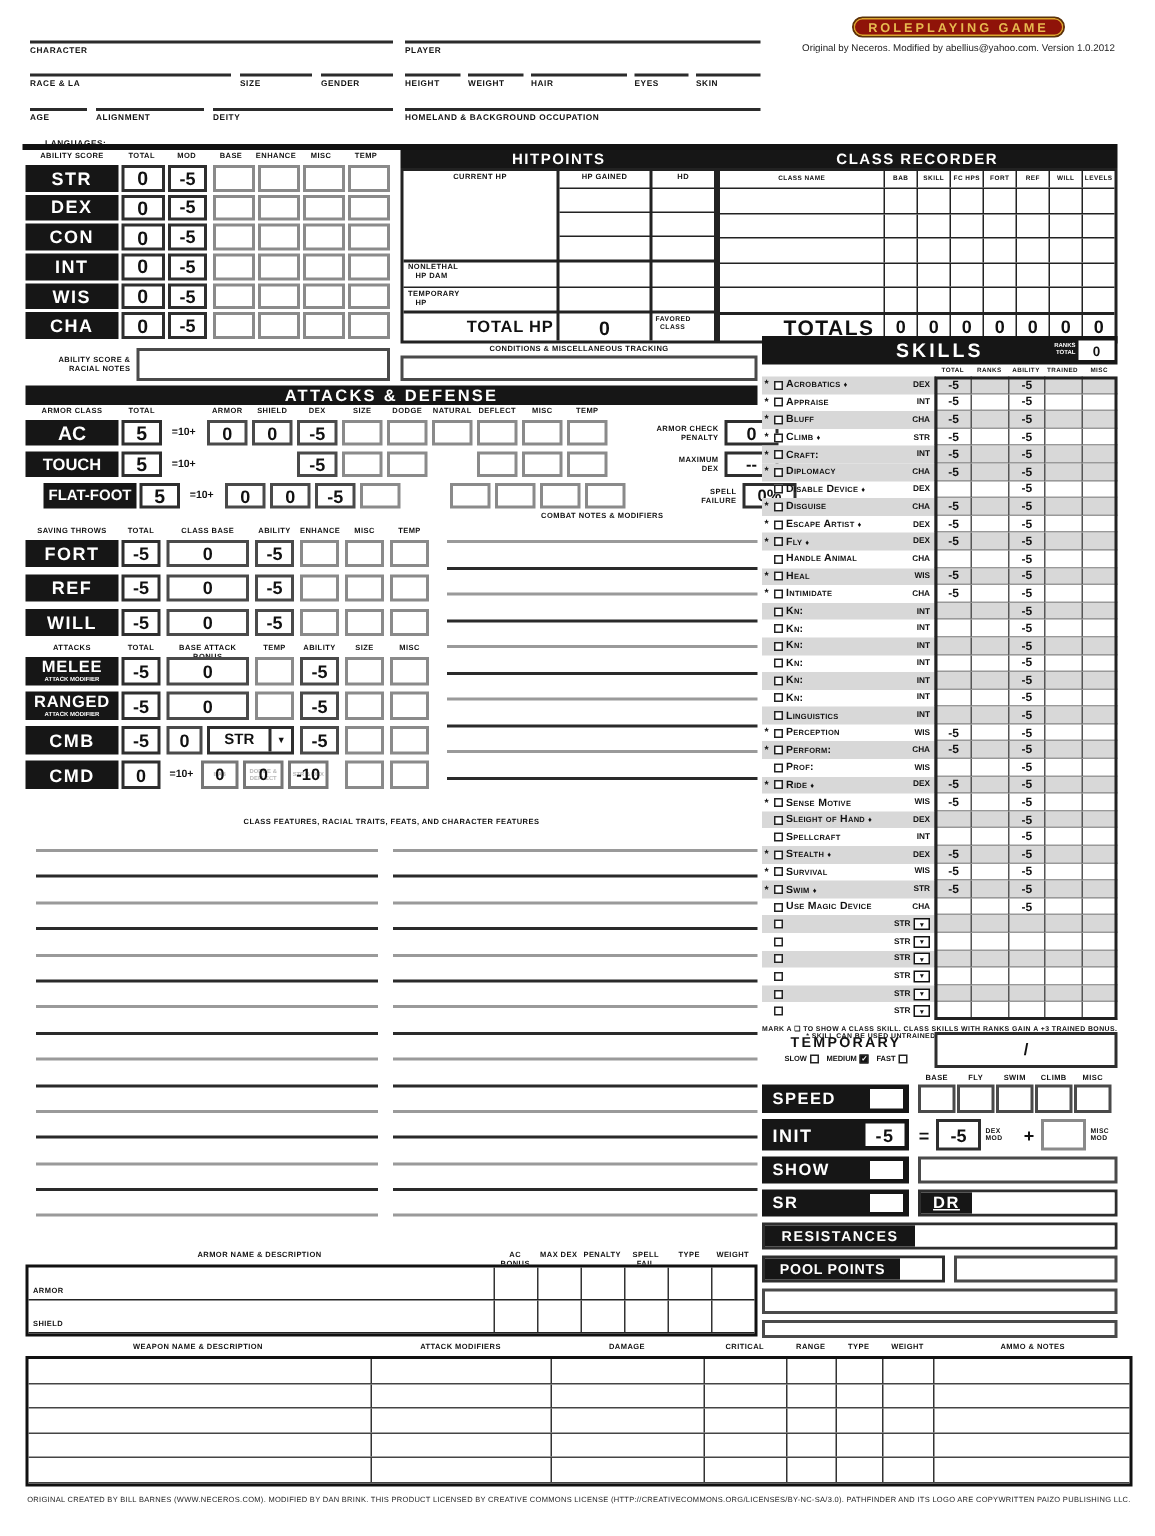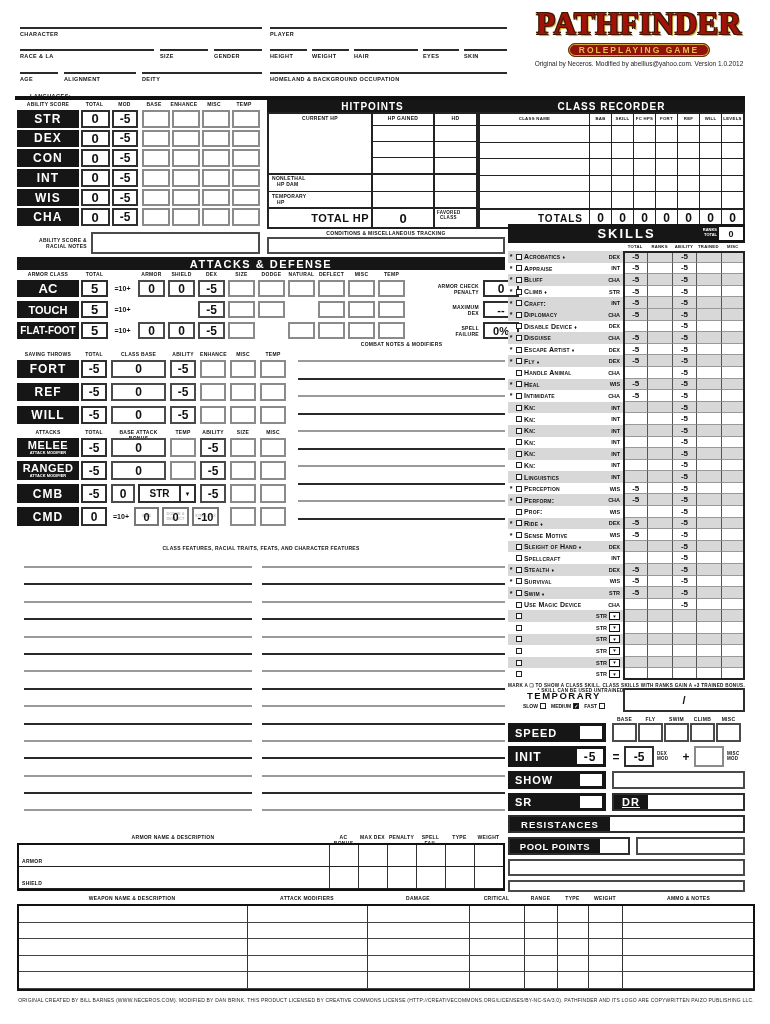--- a/index.html
+++ b/index.html
@@ -90,21 +90,20 @@
     <div class="abs" style="left:250px;top:66px;width:237px;">
         <div class="hfield">HOMELAND &amp; BACKGROUND OCCUPATION</div>
       </div>
 
     <div class="abs row" style="left:10px;top:84px;width:477px;align-items:flex-end;">
       <span style="font-size:5.5px;font-weight:bold;letter-spacing:.4px;margin-right:4px;">LANGUAGES:</span>
       <span style="flex:1;border-bottom:1.5px solid #333;height:8px;"></span>
     </div>
 
     <div class="abs" style="left:495px;top:2px;width:248px;height:90px;text-align:center;">
-      <div style="font-family:'Liberation Serif',serif;font-weight:bold;font-size:31px;line-height:1;color:#a31208;letter-spacing:.5px;text-shadow:1px 1px 0 #3a1a05,-1px -1px 0 #3a1a05,1px -1px 0 #3a1a05,-1px 1px 0 #3a1a05,2px 2px 1px #c9a227;">PATHFINDER</div>
       <div style="display:inline-block;margin-top:-5px;background:#8f1309;color:#e7b94f;border:1.5px solid #5a3208;box-shadow:0 0 0 1px #d9a62e inset;border-radius:9px;font-size:8.5px;font-weight:bold;letter-spacing:2px;padding:1px 10px;">ROLEPLAYING GAME</div>
       <div style="font-size:6.5px;color:#222;margin-top:3px;">Original by Neceros. Modified by abellius@yahoo.com. Version 1.0.2012</div>
     </div>
   </div>
 
   <div class="abs" style="left:15px;top:96px;width:730px;height:3.5px;background:#111;"></div>
 
   <div class="abs" style="left:17px;top:102px;width:243px;">
     <div class="row" style="height:8px;">
       <span class="tl" style="width:62px;">ABILITY SCORE</span>
@@ -269,21 +268,21 @@
           <span class="ccell" style="width:22px;"></span>
           <span class="ccell" style="width:22px;"></span>
           <span class="ccell" style="width:22px;"></span>
           <span class="ccell" style="width:22px;"></span>
           <span class="ccell" style="width:22px;"></span>
           <span class="ccell" style="width:22px;"></span>
         </div>
 
     </div>
     <div class="crow" style="height:19px;border-top:2px solid #222;">
-      <span class="val" style="width:109px;justify-content:flex-end;padding-right:6px;font-size:10px;letter-spacing:1px;">TOTALS</span>
+      <span class="val" style="width:109px;justify-content:flex-end;padding-right:6px;font-size:14px;letter-spacing:1px;">TOTALS</span>
       <span style="display:flex;">
           <span class="ccell val" style="width:22px;font-size:12px;">0</span>
           <span class="ccell val" style="width:22px;font-size:12px;">0</span>
           <span class="ccell val" style="width:22px;font-size:12px;">0</span>
           <span class="ccell val" style="width:22px;font-size:12px;">0</span>
           <span class="ccell val" style="width:22px;font-size:12px;">0</span>
           <span class="ccell val" style="width:22px;font-size:12px;">0</span>
           <span class="ccell val" style="width:22px;font-size:12px;">0</span>
         </span>
     </div>
@@ -330,21 +329,21 @@
       <span class="abs b2 val" style="left:181px;width:27px;height:17px;font-size:12px;">-5</span>
       <span class="abs bl" style="left:211px;width:27px;height:17px;"></span>
       <span class="abs bl" style="left:241px;width:27px;height:17px;"></span>
       <span class="abs bl" style="left:301px;width:27px;height:17px;"></span>
       <span class="abs bl" style="left:331px;width:27px;height:17px;"></span>
       <span class="abs bl" style="left:361px;width:27px;height:17px;"></span>
       <span class="abs tll" style="left:392px;width:70px;text-align:right;top:3px;"><span>MAXIMUM</span><br><span>DEX</span></span>
       <span class="abs b3 val" style="left:466px;width:36px;height:17px;font-size:11px;">--</span>
     </div>
 
-    <div class="abs" style="left:0;top:50px;width:505px;height:17px;">
+    <div class="abs" style="left:12px;top:50px;width:505px;height:17px;">
       <span class="abs blk" style="left:0;width:62px;height:17px;font-size:10px;">FLAT-FOOT</span>
       <span class="abs b3 val" style="left:64px;width:27px;height:17px;font-size:13px;">5</span>
       <span class="abs val" style="left:92px;width:27px;height:17px;font-size:7px;">=10+</span>
       <span class="abs b2 val" style="left:121px;width:27px;height:17px;font-size:12px;">0</span>
       <span class="abs b2 val" style="left:151px;width:27px;height:17px;font-size:12px;">0</span>
       <span class="abs b2 val" style="left:181px;width:27px;height:17px;font-size:12px;">-5</span>
       <span class="abs bl" style="left:211px;width:27px;height:17px;"></span>
       <span class="abs bl" style="left:271px;width:27px;height:17px;"></span>
       <span class="abs bl" style="left:301px;width:27px;height:17px;"></span>
       <span class="abs bl" style="left:331px;width:27px;height:17px;"></span>

